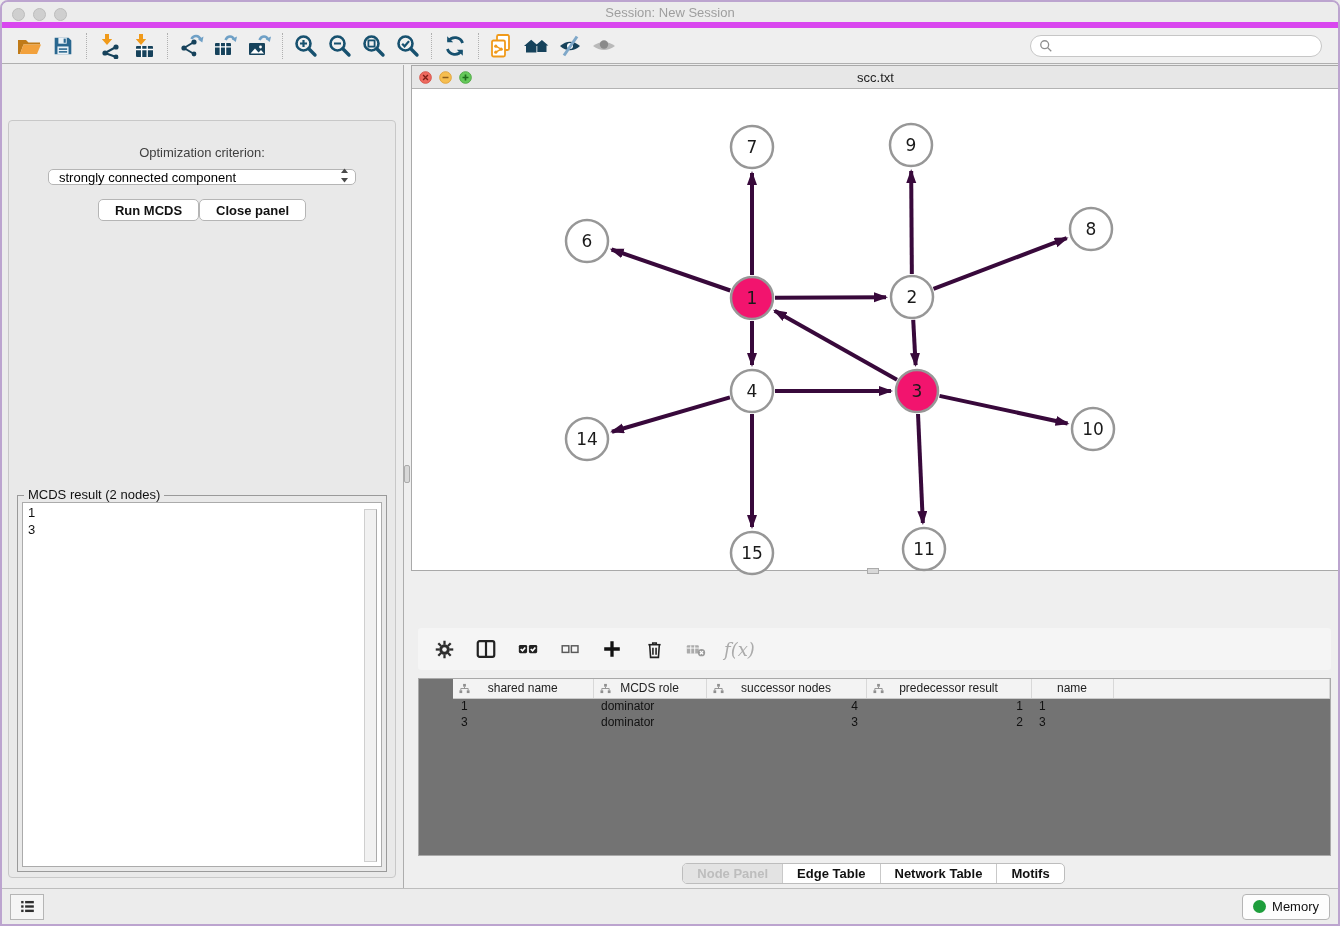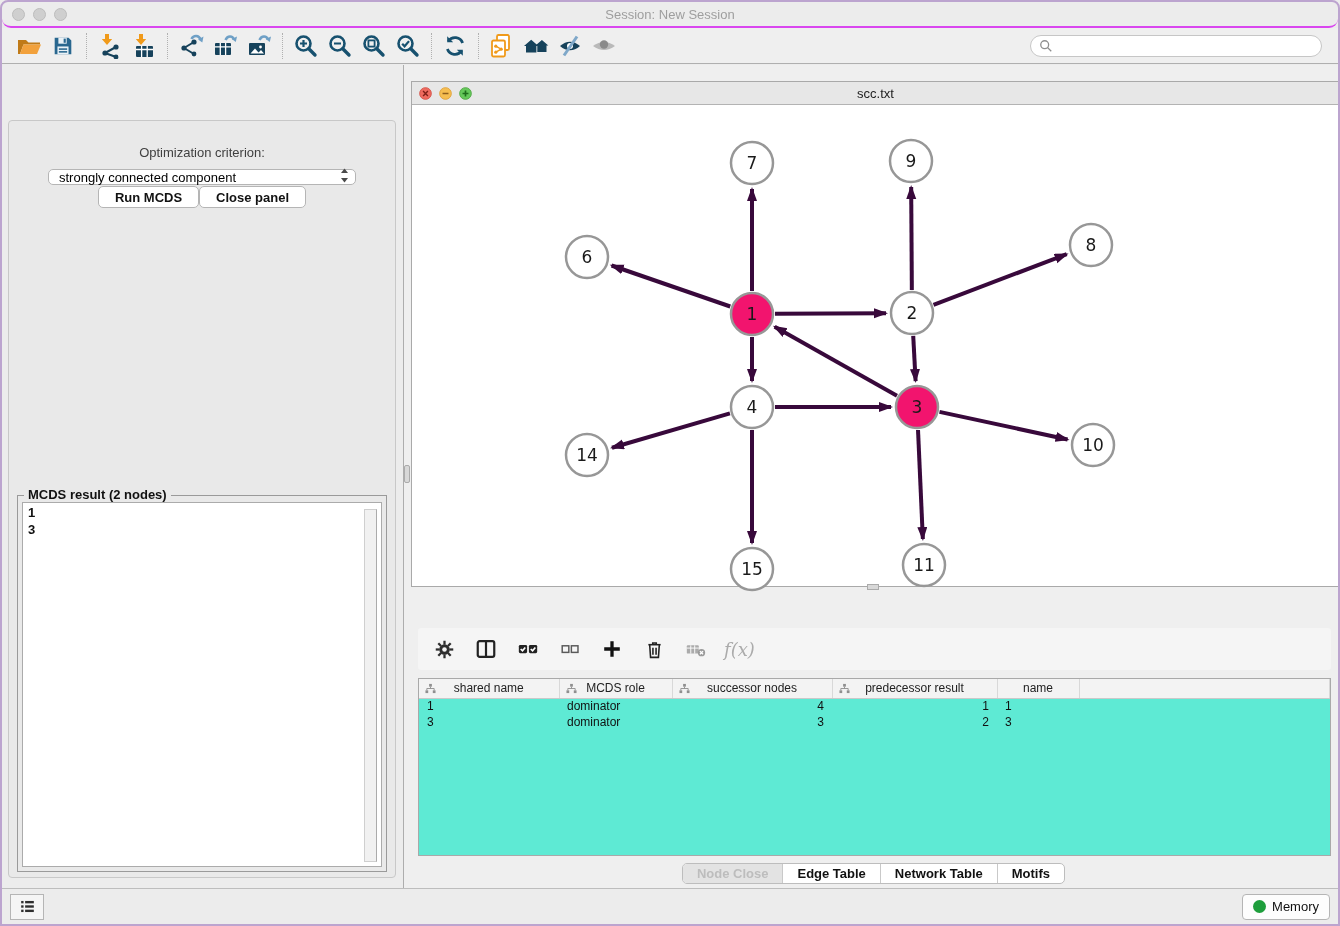--- a/index.html
+++ b/index.html
@@ -6,21 +6,21 @@
   html,body { width:1340px; height:926px; }
   body {
     font-family: "Liberation Sans", sans-serif;
     background:#ECECEC;
     border:2px solid #BCA4CF;
     border-radius:8px 8px 0 0;
     overflow:hidden;
     position:relative;
   }
   
-  #titlebar { height:26px; background:#ECECEC; border-bottom:2px solid #d946ef; position:relative; display:flex; align-items:center;border-radius:9px; }
+  #titlebar { height:26px; background:#ECECEC; border-bottom:6px solid #d946ef; position:relative; display:flex; align-items:center; }
   .tl-dots { position:absolute; left:10px; top:6px; display:flex; gap:8px; }
   .tl-dot { width:13px; height:13px; border-radius:50%; background:#CFCFCF; border:1px solid #BCBCBC; }
   .win-title { width:100%; text-align:center; font-size:13px; color:#9E9E9E; }
   
   #toolbar { height:36px; background:#EFEFEF; border-bottom:1px solid #AFAFAF; display:flex; align-items:center; padding:0 10px; }
   .tbtn { width:34px; height:30px; display:flex; align-items:center; justify-content:center; cursor:default; }
   .sep { width:1px; height:26px; border-left:1px dotted #B0B0B0; margin:0 6px; }
   #search-wrap { margin-left:auto; margin-right:6px; width:292px; height:22px; background:#fff; border:1px solid #C6C6C6; border-radius:12px; display:flex; align-items:center; padding:0 8px; }
   #search-wrap input { border:none; outline:none; flex:1; font-size:12px; background:transparent; margin-left:5px; font-family:"Liberation Sans",sans-serif; }
   
@@ -33,40 +33,40 @@
   .float-ic { width:10px; height:10px; border:1.5px solid #222; display:inline-block; }
   .seg { display:flex; border:1px solid #BDBDBD; border-radius:5px; overflow:hidden; background:#fff; }
   .seg > div { padding:2px 14px; font-size:13px; font-weight:600; color:#111; border-left:1px solid #C9C9C9; white-space:nowrap; }
   .seg > div:first-child { border-left:none; }
   .seg > div.active { background:#E3E3E3; color:#BDBDBD; }
   #cp-tabs-row { display:flex; justify-content:center; margin-top:5px; position:relative; z-index:2; }
   #cp-card { position:absolute; left:6px; right:7px; top:55px; bottom:10px; background:#E9E9E9; border:1px solid #C8C8C8; border-radius:4px; }
   #opt-label { text-align:center; margin-top:24px; font-size:13px; color:#404040; }
   #criterion { margin:9px auto 0; width:308px; height:16px; background:#fff; border:1px solid #B5B5B5; border-radius:5px; display:flex; align-items:center; padding:0 6px 0 10px; font-size:13px; }
   #criterion .stepper { margin-left:auto; }
-  #cp-buttons { display:flex; justify-content:center; gap:0; margin-top:1px; }
+  #cp-buttons { display:flex; justify-content:center; gap:0; margin-top:14px; }
   .aq-btn { height:22px; background:#fff; border:1px solid #B5B5B5; border-radius:5px; font-size:13px; font-weight:600; padding:0 16px; display:flex; align-items:center; color:#111; }
-  #result-group { position:absolute; left:8px; right:8px; top:374px; bottom:5px; border:1px solid #9A9A9A;font-weight:bold; }
+  #result-group { position:absolute; left:8px; right:8px; top:374px; bottom:5px; border:1px solid #9A9A9A; }
   #result-legend { position:absolute; top:-9px; left:6px; background:#E9E9E9; padding:0 4px; font-size:13px; color:#111; }
   #result-area { position:absolute; inset:6px 4px 4px 4px; background:#fff; border:1px solid #ABABAB; font-size:13px; line-height:17px; padding:1px 5px; color:#111; }
   #result-scroll { position:absolute; top:6px; right:4px; bottom:4px; width:13px; background:#F1F1F1; border:1px solid #CFCFCF; border-right:1px solid #ABABAB; }
   .vgrip { position:absolute; left:402px; top:400px; width:6px; height:18px; background:#D8D8D8; border:1px solid #ABABAB; border-radius:2px; }
   
-  #network-window { position:absolute; left:409px; top:16px; width:929px; height:506px; border:1px solid #A9A9A9; background:#fff; }
+  #network-window { position:absolute; left:409px; top:0; width:929px; height:506px; border:1px solid #A9A9A9; background:#fff; }
   #net-titlebar { height:23px; background:#E7E7E7; border-bottom:1px solid #B3B3B3; display:flex; align-items:center; position:relative; }
   .traffic { display:flex; gap:7px; margin-left:7px; }
   .net-title { position:absolute; width:100%; text-align:center; font-size:13px; color:#222; }
   #net-canvas { position:absolute; top:23px; left:0; right:0; bottom:0; background:#fff; }
   .hgrip { position:absolute; left:455px; bottom:-4px; width:12px; height:6px; background:#D8D8D8; border:1px solid #ABABAB; }
   
   #table-panel { position:absolute; left:409px; top:533px; right:2px; bottom:0; background:#EFEFEF; }
   #tp-toolbar { position:absolute; left:7px; right:5px; top:30px; height:42px; background:#F5F5F5; border-radius:3px; display:flex; align-items:center; gap:14px; padding:0 12px; }
   #tp-toolbar .tbtn { width:28px; }
   .fx { font-family:"DejaVu Serif", serif; font-style:italic; font-size:18px; color:#ABABAB; }
-  #tp-table { position:absolute; left:7px; right:5px; top:80px; bottom:32px; background:#5eead4; border:1px solid #A9A9A9; overflow:hidden; }
+  #tp-table { position:absolute; left:7px; right:5px; top:80px; bottom:32px; background:#737373; border:1px solid #A9A9A9; overflow:hidden;padding-left:34px; }
   #tp-table table { border-collapse:collapse; width:100%; table-layout:fixed; }
   #tp-table th { height:19px; background:#F3F3F3; border-right:1px solid #D8D8D8; border-bottom:1px solid #C9C9C9; font-size:12px; font-weight:400; color:#222; text-align:center; position:relative; padding:0 2px; white-space:nowrap; overflow:hidden; }
   #tp-table th .hdr-ic { position:absolute; left:6px; top:4px; }
   #tp-table td { height:16px; font-size:12px; color:#111; padding:0 8px; white-space:nowrap; overflow:hidden; }
   td.ralign { text-align:right; padding-right:14px; }
   #tp-tabs-row { position:absolute; left:0; right:0; bottom:4px; display:flex; justify-content:center; }
   
   #statusbar { position:absolute; left:0; right:0; bottom:0; height:36px; background:#ECECEC; border-top:1px solid #BDBDBD; display:flex; align-items:center; padding:0 8px; }
   .sb-btn { width:34px; height:26px; background:#F5F5F5; border:1px solid #B5B5B5; display:flex; align-items:center; justify-content:center; }
   #memory-btn { margin-left:auto; height:26px; background:#FDFDFD; border:1px solid #B5B5B5; border-radius:4px; display:flex; align-items:center; gap:6px; padding:0 10px; font-size:13px; color:#111; }
@@ -456,21 +456,21 @@
             <td class="ralign">3</td>
             <td class="ralign">2</td>
             <td>3</td>
             <td></td>
           </tr>
         </tbody>
       </table>
     </div>
     <div id="tp-tabs-row">
       <div class="seg">
-        <div class="active">Node Close</div>
+        <div class="active">Node Panel</div>
         <div>Edge Table</div>
         <div>Network Table</div>
         <div>Motifs</div>
       </div>
     </div>
   </div>
 </div>
 
 <div id="statusbar">
   <span class="sb-btn">

